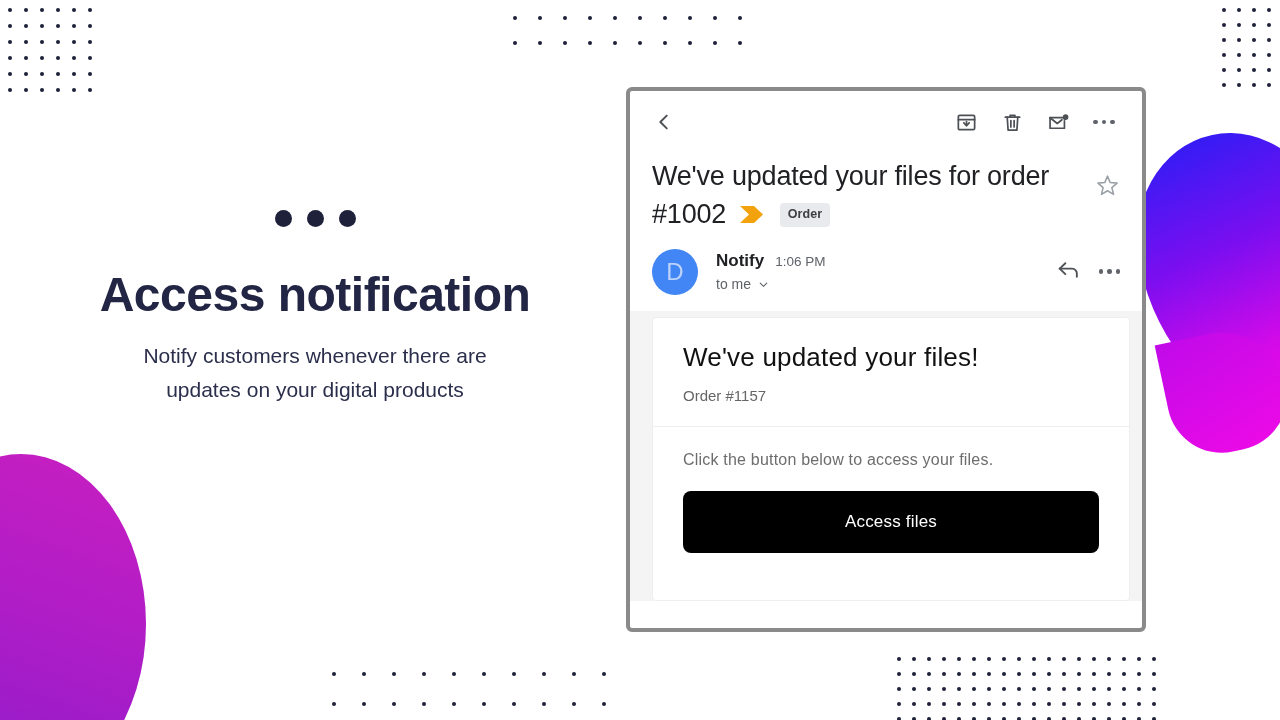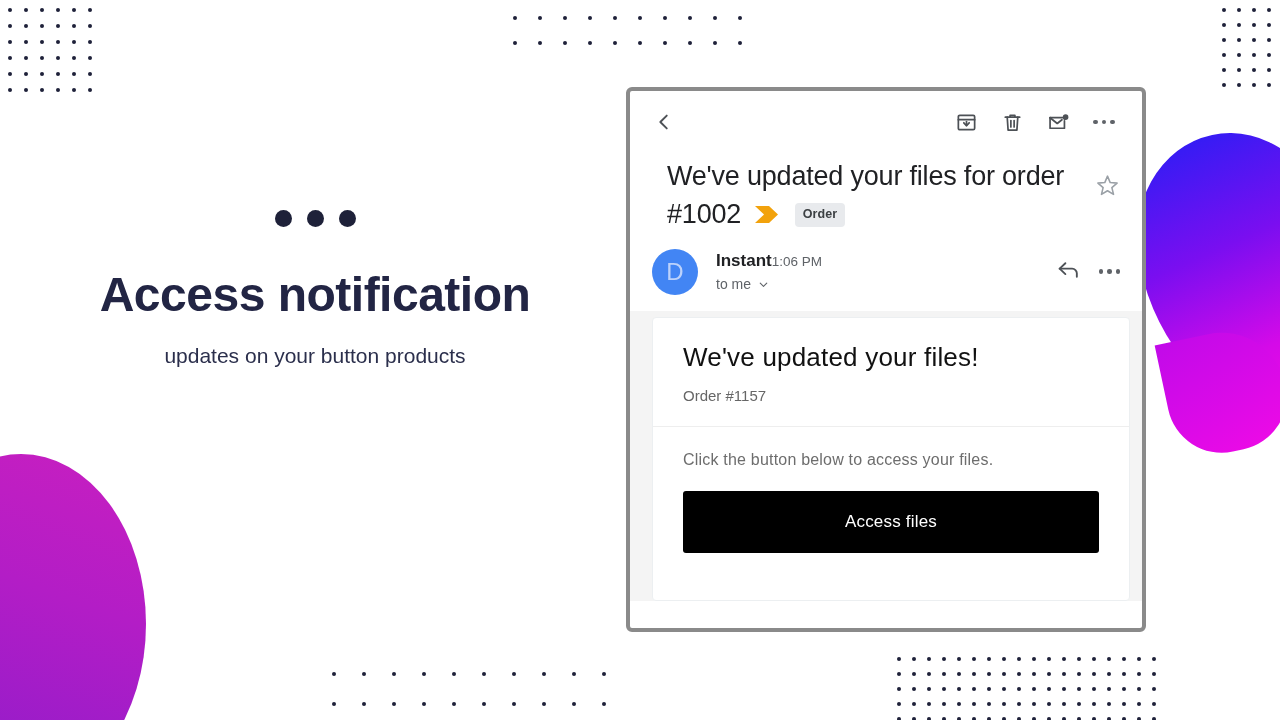--- a/index.html
+++ b/index.html
@@ -77,21 +77,21 @@
   .dots3 { display:flex; gap:4px; }
   .dots3 i { width:4.5px; height:4.5px; border-radius:50%; background:#5f6368; display:block; }
 
   .subject-wrap {
     display: flex; align-items: flex-start;
     padding: 4px 14px 0 22px;
   }
   .subject {
     flex: 1;
     font-size: 27px; color: #202124; line-height: 1.42;
-    font-weight: 400; letter-spacing: -0.2px; margin-left: 15px;
+    font-weight: 400; letter-spacing: -0.2px;
   }
   .chev-important {
     display:inline-block; vertical-align: -1px; margin: 0 7px 0 6px;
   }
   .chip-inbox {
     display: inline-block; vertical-align: 5px;
     background: #e8eaed; color: #3c4043;
     font-size: 12.5px; font-weight: 700;
     padding: 3px 8px; border-radius: 4px;
     letter-spacing: .1px;
@@ -104,21 +104,21 @@
   }
   .avatar {
     width: 46px; height: 46px; border-radius: 50%;
     background: #4285f4; color: #bcd2fb;
     display:flex; align-items:center; justify-content:center;
     font-size: 24px; font-weight: 400; flex: 0 0 auto;
   }
   .sender-meta { margin-left: 18px; flex: 1; }
   .sender-line1 { display:flex; align-items: baseline; }
   .sender-name { font-size: 17px; font-weight: 700; color: #202124; }
-  .sender-time { font-size: 13.5px; color: #5f6368; }
+  .sender-time { font-size: 13.5px; color: #5f6368; margin-left: 11px; }
   .sender-line2 { display:flex; align-items:center; margin-top: 5px; }
   .to-me { font-size: 14px; color: #5f6368; }
   .caret { margin-left: 6px; color:#5f6368; display:flex; }
   .sender-actions { display:flex; align-items:center; gap: 18px; padding-right: 6px; }
 
   
   .body-backdrop {
     background: #f4f4f4;
     padding: 6px 12px 0 22px;
     height: 290px;
@@ -131,21 +131,21 @@
     padding: 0;
   }
   .card-top { padding: 24px 30px 22px 30px; border-bottom: 1px solid #eeeeee; }
   .card-title { font-size: 26px; color: #111111; font-weight: 400; letter-spacing: .2px; }
   .card-order { margin-top: 14px; font-size: 15px; color: #666666; }
   .card-bottom { padding: 24px 30px 0 30px; }
   .card-instruction { font-size: 16px; color: #6d6d6d; letter-spacing: .2px; }
   .access-btn {
     margin-top: 22px; width: 100%; height: 62px;
     background: #000000; color: #ffffff;
-    border: none; border-radius: 3px;
+    border: none; border-radius: 8px;
     font-size: 17px; font-family: "Liberation Sans", sans-serif;
     cursor: pointer; letter-spacing: .2px;
   }
 </style>
 </head>
 <body>
 
 <div class="stage">
 
   <div class="blob-right"></div>
@@ -353,21 +353,22 @@
     </div>
 
   <div class="left-col">
     <div class="dot-row">
       <span></span>
         <span></span>
         <span></span>
     </div>
     <div class="headline">Access notification</div>
     <div class="subhead">
-      <div>updates on your button products</div>
+      <div>Notify customers whenever there are</div>
+      <div>updates on your digital products</div>
     </div>
   </div>
 
   <div class="phone">
 
     <div class="mail-toolbar">
       <div class="tb-btn back">
         <svg width="22" height="22" viewBox="0 0 24 24" fill="none" stroke="#4d5156" stroke-width="2.1" stroke-linecap="round" stroke-linejoin="round">
             <polyline points="15 5 8 12 15 19"></polyline>
           </svg>
@@ -422,21 +423,21 @@
         <svg width="25" height="25" viewBox="0 0 24 24" fill="none" stroke="#9aa0a6" stroke-width="1.5" stroke-linejoin="round">
           <polygon points="12 3 14.6 9.2 21.2 9.7 16.2 14 17.8 20.5 12 17 6.2 20.5 7.8 14 2.8 9.7 9.4 9.2"></polygon>
         </svg>
       </div>
     </div>
 
     <div class="sender-row">
       <div class="avatar">D</div>
       <div class="sender-meta">
         <div class="sender-line1">
-          <span class="sender-name">Instant</span>
+          <span class="sender-name">Notify</span>
           <span class="sender-time">1:06 PM</span>
         </div>
         <div class="sender-line2">
           <span class="to-me">to me</span>
           <span class="caret">
             <svg width="13" height="13" viewBox="0 0 24 24" fill="none" stroke="#5f6368" stroke-width="2" stroke-linecap="round" stroke-linejoin="round">
                 <polyline points="6 9.5 12 15.5 18 9.5"></polyline>
               </svg>
           </span>
         </div>

